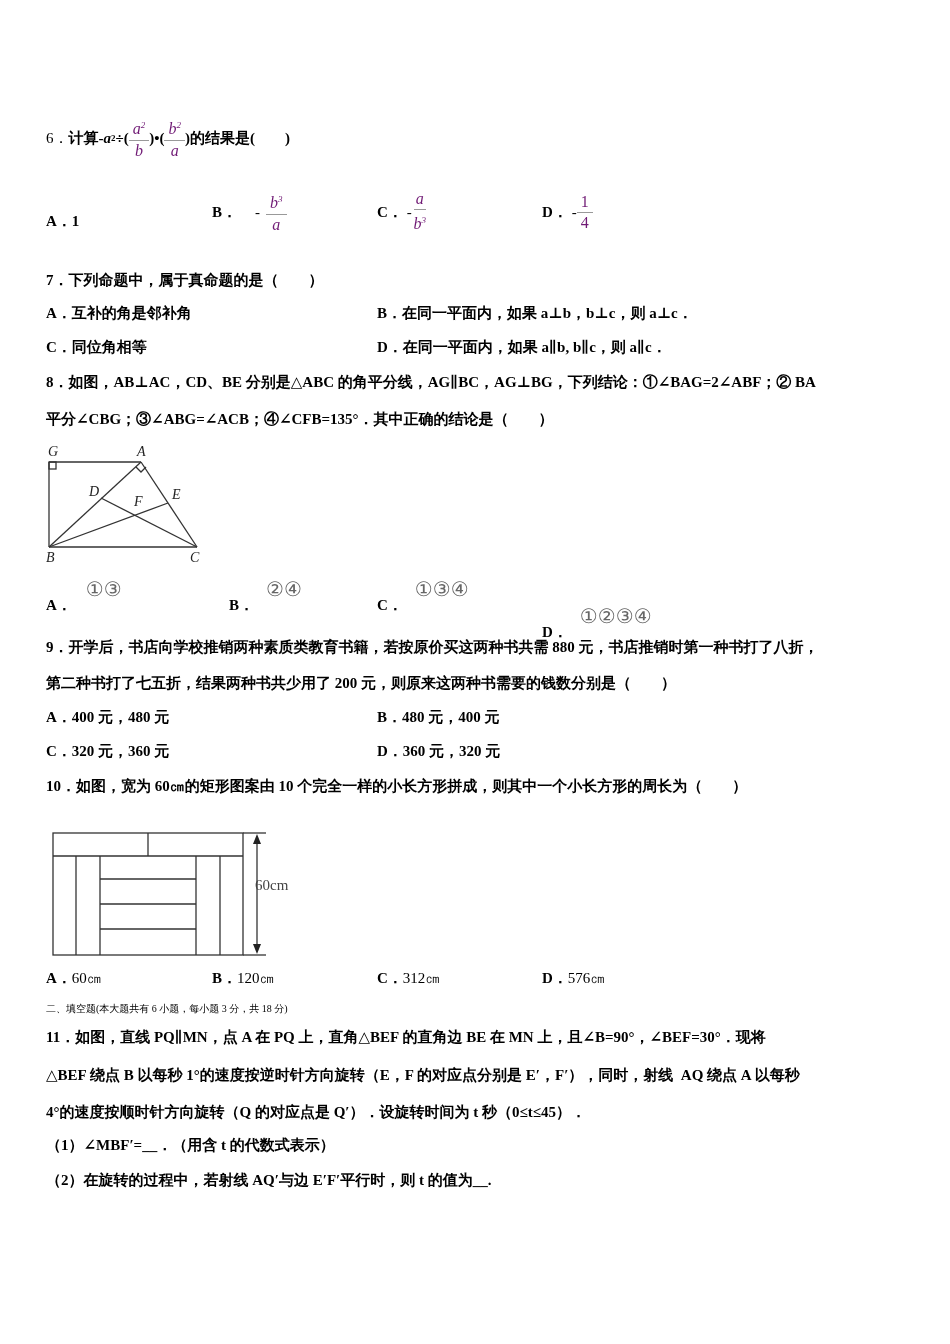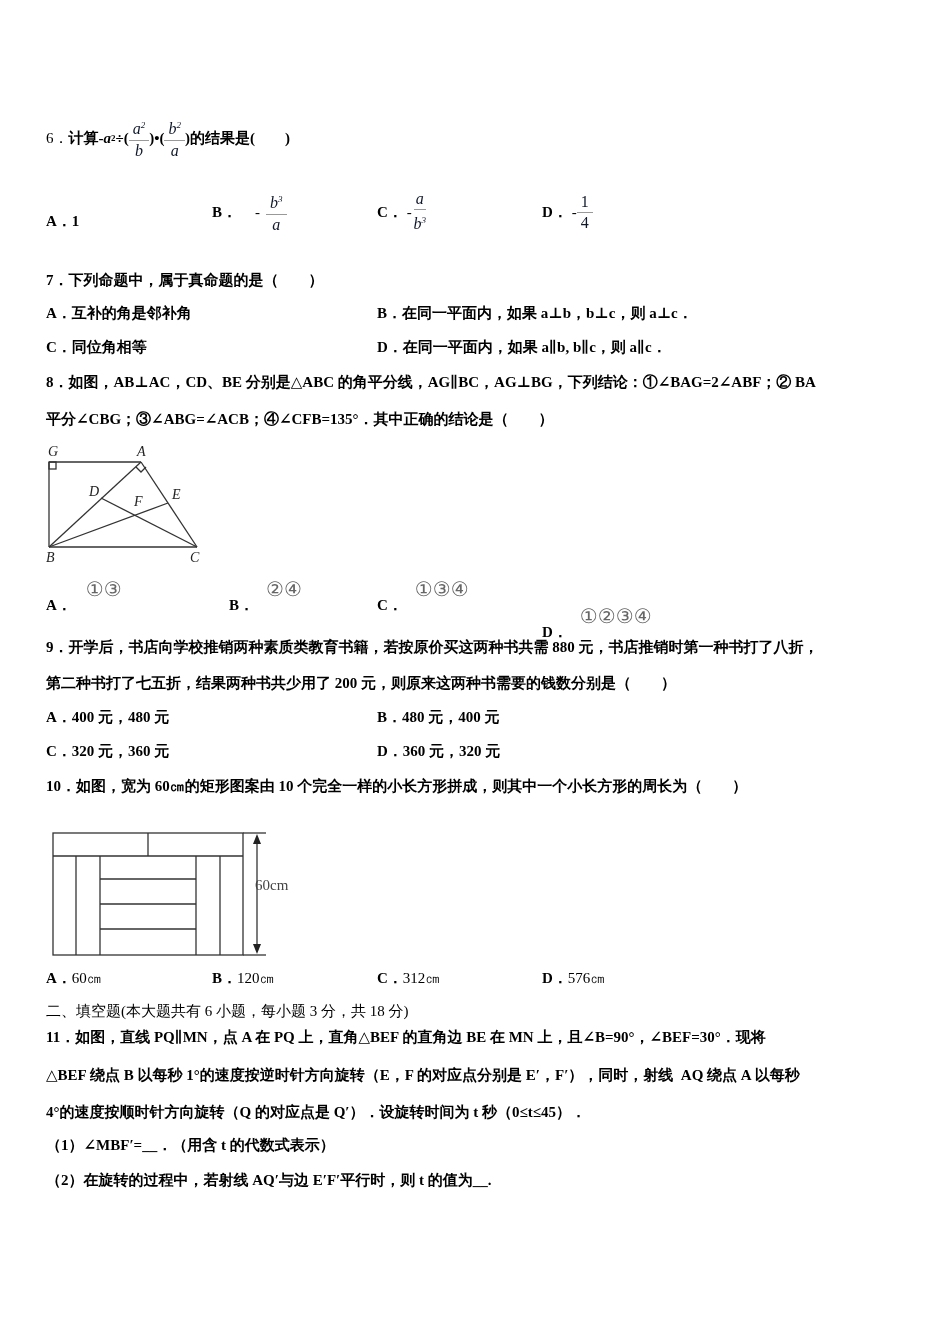--- a/index.html
+++ b/index.html
@@ -9,21 +9,21 @@
     color: #000;
   }
   .abs { position: absolute; white-space: nowrap; }
   .q { font-size: 15px; font-weight: bold; }
   .qn { font-weight: normal; }
   .opt { font-size: 15px; font-weight: bold; }
   .ital { font-style: italic; }
   .frac {
     display: inline-flex; flex-direction: column; align-items: center;
     vertical-align: middle; font-family: "Liberation Serif", serif;
-    font-weight: normal; font-style: italic; color: #0f172a; font-size: 16px;
+    font-weight: normal; font-style: italic; color: #701a75; font-size: 16px;
   }
   .frac .num { padding: 0 4px; border-bottom: 1px solid #999; line-height: 20px; }
   .frac .den { line-height: 20px; }
   .frac.upright { font-style: normal; }
   sup { font-size: 9px; }
   .circ { font-weight: normal; color: #666; font-size: 20px; letter-spacing: 0; }
   svg { position: absolute; }
 </style>
 </head>
 <body>
@@ -151,19 +151,19 @@
     <polygon points="209,126 205,116 213,116" fill="#222"></polygon>
     <text x="207" y="62" font-family="Liberation Serif, serif" font-size="15" fill="#444">60cm</text>
   </svg>
 </div>
 
 <div class="abs opt" style="left:46px; top:969px;"><span>A．</span><span class="qn">60㎝</span></div>
 <div class="abs opt" style="left:212px; top:969px;"><span>B．</span><span class="qn">120㎝</span></div>
 <div class="abs opt" style="left:377px; top:969px;"><span>C．</span><span class="qn">312㎝</span></div>
 <div class="abs opt" style="left:542px; top:969px;"><span>D．</span><span class="qn">576㎝</span></div>
 
-<div class="abs" style="left:46px; top:1002px; font-size:15px;">二、填空题(本大题共有 6 小题，每小题 3 分，共 18 分)</div>
+<div class="abs" style="left:46px; top:1002px; font-size:10px;">二、填空题(本大题共有 6 小题，每小题 3 分，共 18 分)</div>
 
 <div class="abs q" style="left:46px; top:1028px;">11．如图，直线 PQ∥MN，点 A 在 PQ 上，直角△BEF 的直角边 BE 在 MN 上，且∠B=90°，∠BEF=30°．现将</div>
 <div class="abs q" style="left:46px; top:1066px; white-space:pre;">△BEF 绕点 B 以每秒 1°的速度按逆时针方向旋转（E，F 的对应点分别是 E′，F′），同时，射线  AQ 绕点 A 以每秒</div>
 <div class="abs q" style="left:46px; top:1103px;">4°的速度按顺时针方向旋转（Q 的对应点是 Q′）．设旋转时间为 t 秒（0≤t≤45）．</div>
 <div class="abs q" style="left:46px; top:1136px;">（1）∠MBF′=__．（用含 t 的代数式表示）</div>
 <div class="abs q" style="left:46px; top:1171px;">（2）在旋转的过程中，若射线 AQ′与边 E′F′平行时，则 t 的值为__.</div>
 
 </body></html>

